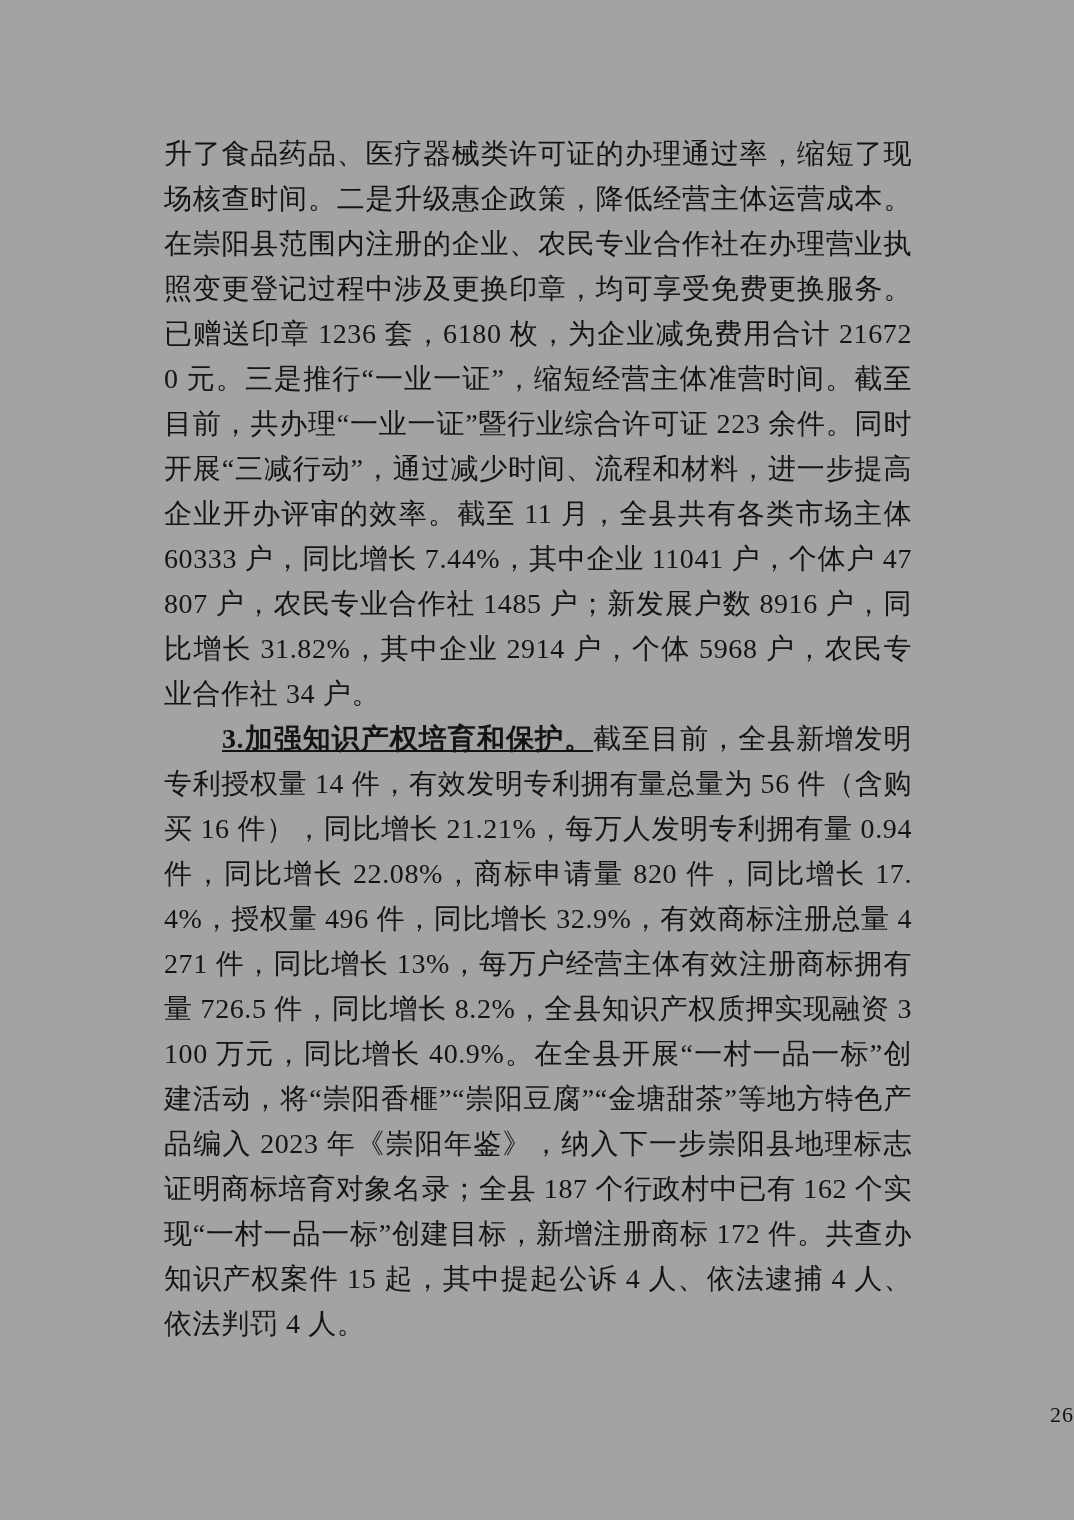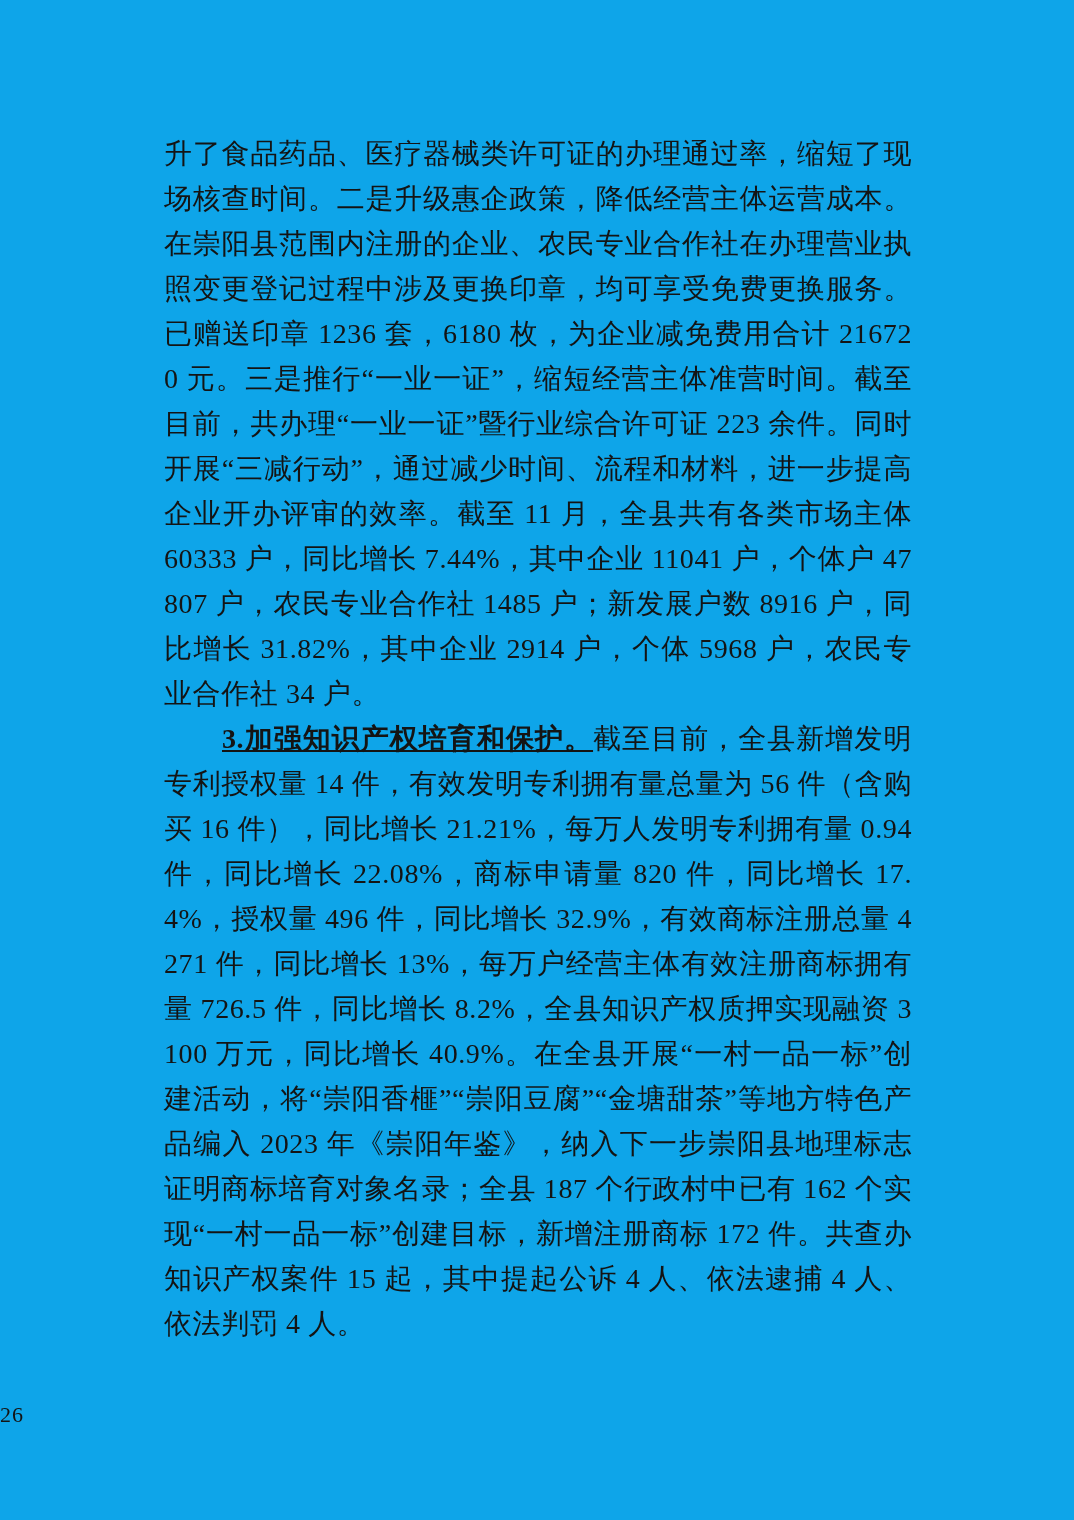--- a/index.html
+++ b/index.html
@@ -11,21 +11,21 @@
     height: 1520px;
     background: #ffffff;
     position: relative;
     overflow: hidden;
     font-family: "Liberation Serif", "DejaVu Serif", serif;
     color: #141414;
   }
   .doc-page {
     position: absolute;
     inset: 0;
-    background: #0ea5e9;
+    background: #a3a3a3;
   }
   .text-block {
     position: absolute;
     left: 164px;
     top: 131px;
     width: 748px;
     font-size: 28px;
     line-height: 45px;
     letter-spacing: 0.6px;
     text-align: justify;
@@ -42,21 +42,21 @@
   }
   .bold-lead {
     font-weight: 700;
     text-decoration: underline;
   }
   .page-number {
     position: absolute;
     top: 1402px;
     left: 0;
     width: 100%;
-    text-align: left;
+    text-align: right;
     font-size: 22px;
     letter-spacing: 1px;
     color: #141414;
   }
 </style>
 </head>
 <body>
 
 <div class="doc-page">
 

